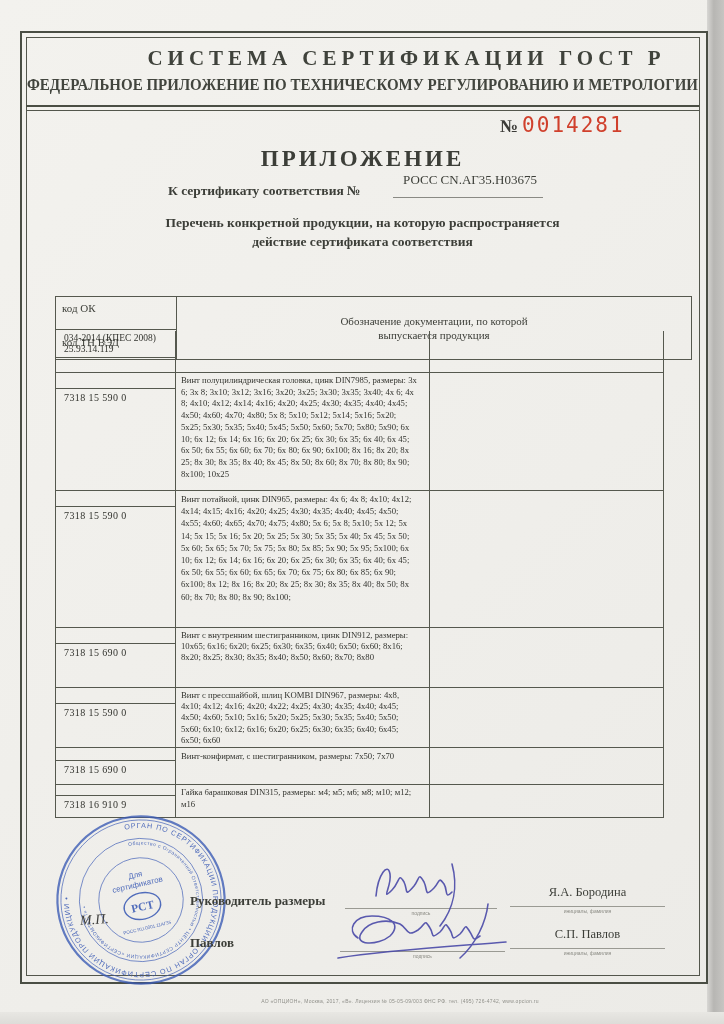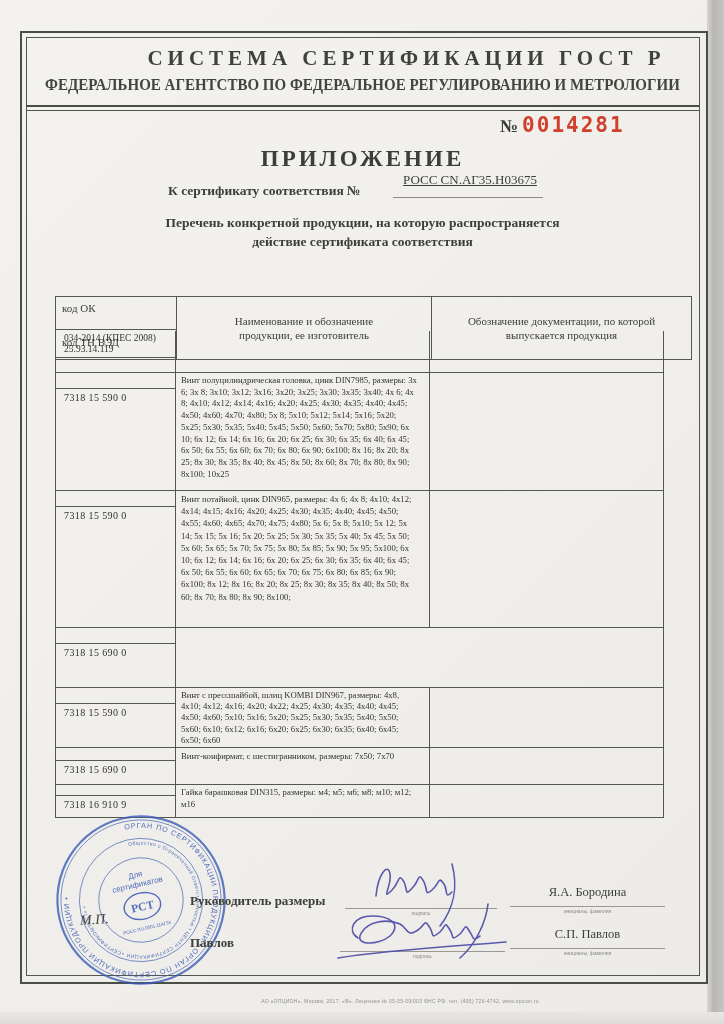--- a/index.html
+++ b/index.html
@@ -9,24 +9,24 @@
   .scan-edge-right{left:707px;top:0;width:17px;height:1024px;background:linear-gradient(90deg,#d8d7d4,#b7b6b3 40%,#c6c5c2);}
   .scan-edge-bottom{left:0;top:1012px;width:724px;height:12px;background:linear-gradient(180deg,#e8e7e3,#dddcd8);}
   .frame-outer{left:20px;top:31px;width:684px;height:949px;border:2px solid #4a4e44;}
   .frame-inner{left:26px;top:37px;width:672px;height:937px;border:1px solid #53564c;}
   .sepline1{left:26px;top:105px;width:673px;border-top:2px solid #4a4e44;}
   .sepline2{left:26px;top:110px;width:673px;border-top:1px solid #53564c;}
   .doc-title{left:26px;top:46px;width:673px;text-align:center;font-size:21px;font-weight:bold;letter-spacing:5px;color:#3f423b;margin-left:44px;}
   .doc-subtitle{left:26px;top:77px;width:673px;text-align:center;font-size:15px;font-weight:bold;letter-spacing:0px;color:#42453e;transform:scaleY(1.05);}
   .serial{left:500px;top:113px;width:180px;white-space:nowrap;}
   .serial .num-sign{font-size:18px;color:#3c3c38;font-weight:bold;}
-  .serial .digits{font-family:"DejaVu Sans Mono",monospace;font-size:21px;letter-spacing:2px;font-weight:700;}
+  .serial .digits{font-family:"DejaVu Sans Mono",monospace;font-size:21px;letter-spacing:2px;font-weight:400;}
   .appendix-title{left:26px;top:146px;width:673px;text-align:center;font-size:23px;font-weight:bold;letter-spacing:3px;color:#3c3e38;}
   .cert-label{left:168px;top:183px;font-size:13.5px;font-weight:bold;color:#3c3e38;}
-  .cert-number{left:395px;top:172px;width:150px;text-align:center;font-size:13px;color:#3c3e38;text-decoration:underline;}
+  .cert-number{left:395px;top:172px;width:150px;text-align:center;font-size:13px;color:#3c3e38;}
   .cert-underline{left:393px;top:197px;width:150px;border-top:1px solid #8a8a84;}
   .desc1{left:26px;top:215px;width:673px;text-align:center;font-size:13.5px;font-weight:bold;color:#3c3e38;}
   .desc2{left:26px;top:234px;width:673px;text-align:center;font-size:13.5px;font-weight:bold;color:#3c3e38;}
   
   .thead{left:55px;top:268px;width:635px;height:62px;border:1px solid #55584e;display:flex;margin-top:28px;}
   .thead .hc1{width:120px;border-right:1px solid #55584e;position:relative;}
   .thead .hc1 .h-top{position:absolute;left:6px;top:5px;font-size:11px;color:#3c3e38;}
   .thead .hc1 .h-split{position:absolute;left:0;top:32px;width:100%;border-top:1px solid #55584e;}
   .thead .hc1 .h-bottom{position:absolute;left:6px;top:39px;font-size:11px;color:#3c3e38;}
   .thead .hc2{width:254px;border-right:1px solid #55584e;display:flex;align-items:center;justify-content:center;}
@@ -56,21 +56,21 @@
 
 <div id="page">
 
   <div class="abs scan-edge-right"></div>
   <div class="abs scan-edge-bottom"></div>
 
   <div class="abs frame-outer"></div>
   <div class="abs frame-inner"></div>
 
   <div class="abs doc-title">СИСТЕМА СЕРТИФИКАЦИИ ГОСТ Р</div>
-  <div class="abs doc-subtitle">ФЕДЕРАЛЬНОЕ АГЕНТСТВО ПО ФЕДЕРАЛЬНОЕ РЕГУЛИРОВАНИЮ И МЕТРОЛОГИИ</div>
+  <div class="abs doc-subtitle">ФЕДЕРАЛЬНОЕ ПРИЛОЖЕНИЕ ПО ТЕХНИЧЕСКОМУ РЕГУЛИРОВАНИЮ И МЕТРОЛОГИИ</div>
   <div class="abs sepline1"></div>
   <div class="abs sepline2"></div>
 
   <div class="abs serial">
     <span class="num-sign">№</span>
     <span class="digits" id="serial-digits" style="color: rgb(208, 64, 44);">0014281</span>
   </div>
 
   <div class="abs cert-label">К сертификату соответствия №</div>
   <div class="abs appendix-title">ПРИЛОЖЕНИЕ</div>
@@ -78,23 +78,20 @@
   <div class="abs cert-underline"></div>
   <div class="abs desc2">действие сертификата соответствия</div>
   <div class="abs desc1">Перечень конкретной продукции,  на которую распространяется</div>
 
   <div class="abs thead">
     <div class="hc1">
       <div class="h-top">код ОК</div>
       <div class="h-split"></div>
       <div class="h-bottom">код ТН ВЭД</div>
     </div>
-    <div class="hc2">
-      <div>Наименование и обозначение продукции, ее изготовитель</div>
-    </div>
     <div class="hc3">
       <div>Обозначение документации, по которой выпускается продукция</div>
     </div>
   </div>
 
   <div class="abs tbody">
 
     <div class="trow" style="height:42px;">
       <div class="c1">
         <div class="okbox">
@@ -122,20 +119,21 @@
       </div>
       <div class="c2" style="line-height:12.2px;">Винт потайной, цинк DIN965, размеры: 4х 6; 4х 8; 4х10; 4х12; 4х14; 4х15; 4х16; 4х20; 4х25; 4х30; 4х35; 4х40; 4х45; 4х50; 4х55; 4х60; 4х65; 4х70; 4х75; 4х80; 5х 6; 5х 8; 5х10; 5х 12; 5х 14; 5х 15; 5х 16; 5х 20; 5х 25; 5х 30; 5х 35; 5х 40; 5х 45; 5х 50; 5х 60; 5х 65; 5х 70; 5х 75; 5х 80; 5х 85; 5х 90; 5х 95; 5х100; 6х 10; 6х 12; 6х 14; 6х 16; 6х 20; 6х 25; 6х 30; 6х 35; 6х 40; 6х 45; 6х 50; 6х 55; 6х 60; 6х 65; 6х 70; 6х 75; 6х 80; 6х 85; 6х 90; 6х100; 8х 12; 8х 16; 8х 20; 8х 25; 8х 30; 8х 35; 8х 40; 8х 50; 8х 60; 8х 70; 8х 80; 8х 90; 8х100;</div>
       <div class="c3"></div>
     </div>
 
     <div class="trow" style="height:60px;">
       <div class="c1">
         <div class="substrip"></div>
         <div class="codetext">7318 15 690 0</div>
       </div>
+      <div class="c2" style="line-height:11.2px;">Винт с внутренним шестигранником, цинк DIN912, размеры: 10х65; 6х16; 6х20; 6х25; 6х30; 6х35; 6х40; 6х50; 6х60; 8х16; 8х20; 8х25; 8х30; 8х35; 8х40; 8х50; 8х60; 8х70; 8х80</div>
       <div class="c3"></div>
     </div>
 
     <div class="trow" style="height:60px;">
       <div class="c1">
         <div class="substrip"></div>
         <div class="codetext">7318 15 590 0</div>
       </div>
       <div class="c2" style="line-height:11.2px;">Винт с прессшайбой, шлиц KOMBI DIN967, размеры: 4х8, 4х10; 4х12; 4х16; 4х20; 4х22; 4х25; 4х30; 4х35; 4х40; 4х45; 4х50; 4х60; 5х10; 5х16; 5х20; 5х25; 5х30; 5х35; 5х40; 5х50; 5х60; 6х10; 6х12; 6х16; 6х20; 6х25; 6х30; 6х35; 6х40; 6х45; 6х50; 6х60</div>
       <div class="c3"></div>

